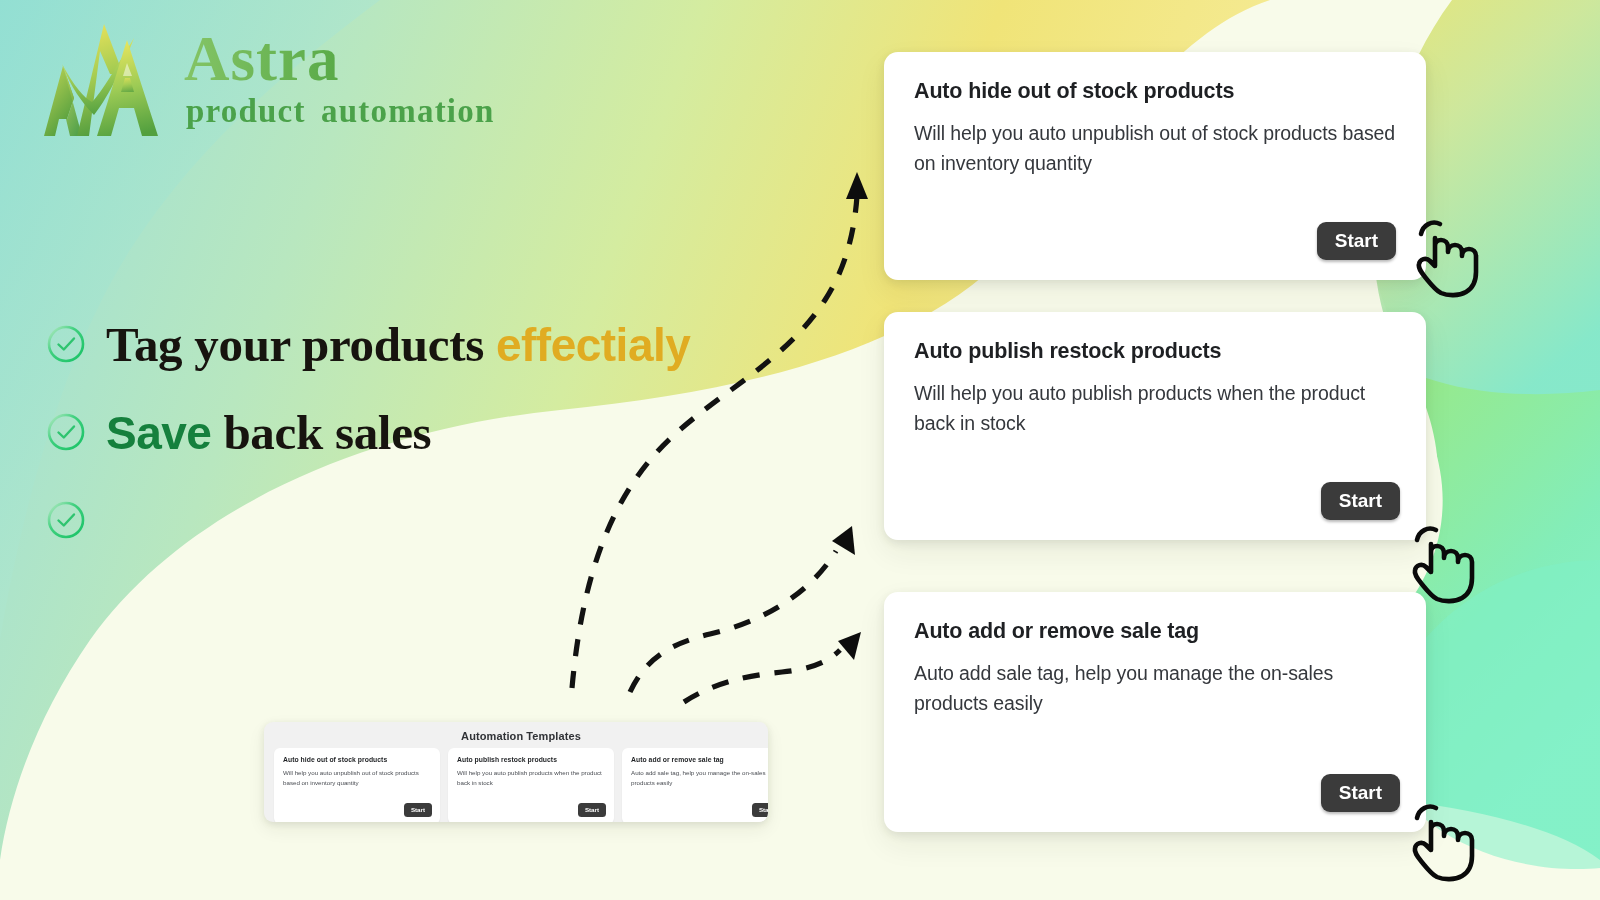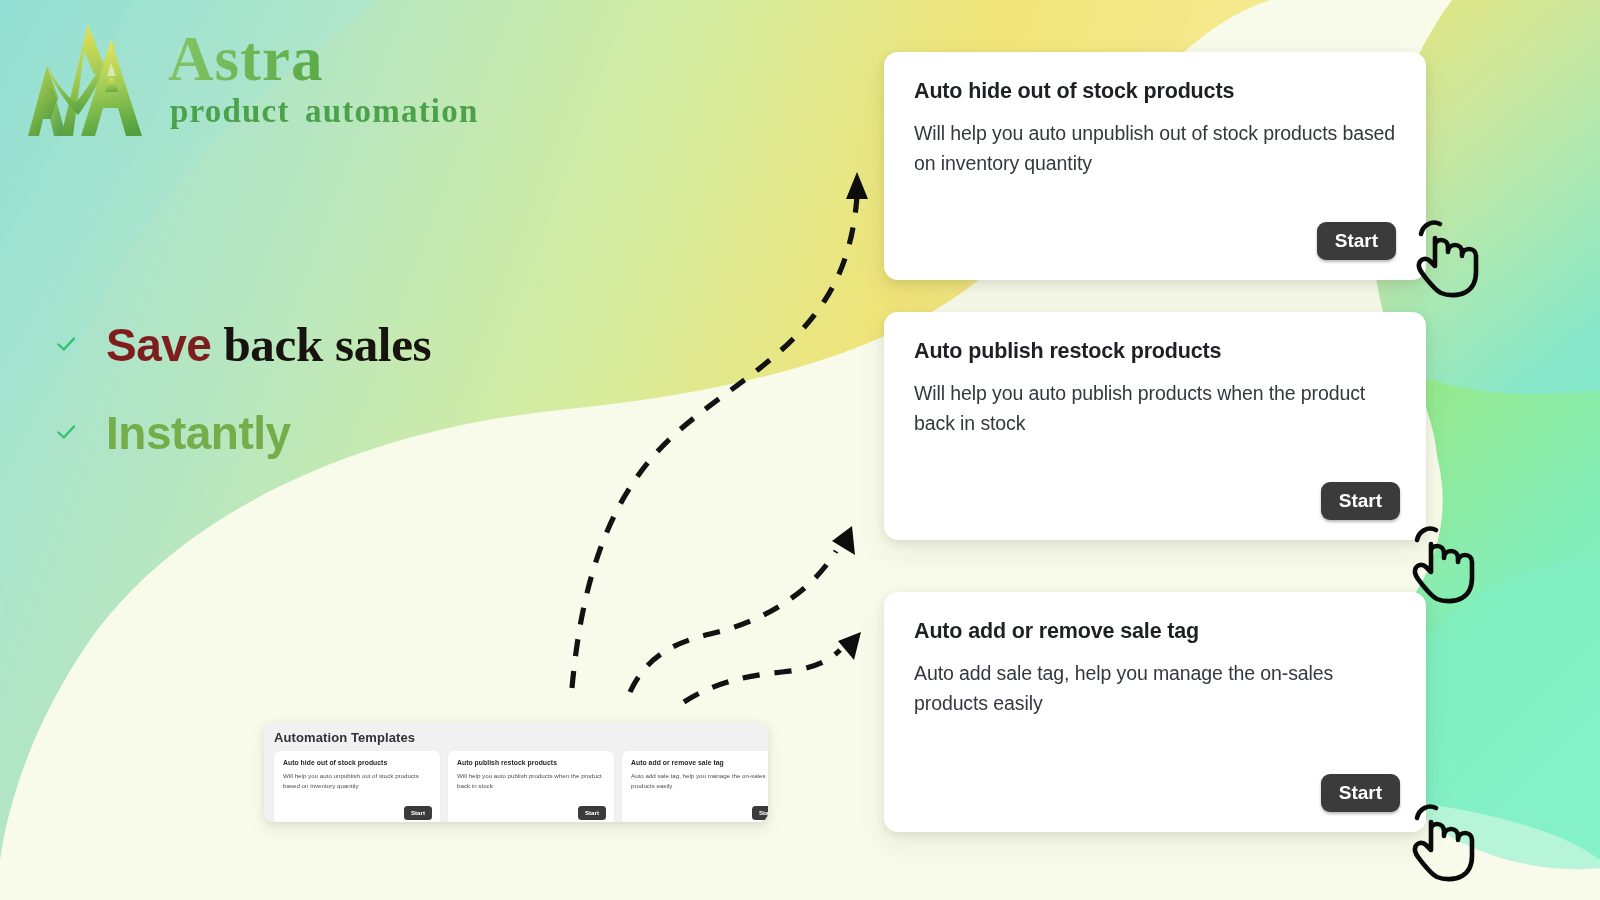--- a/index.html
+++ b/index.html
@@ -26,21 +26,21 @@
   .bg-layer {
     position: absolute;
     inset: 0;
     z-index: 0;
   }
   .bg-svg { position:absolute; inset:0; width:1600px; height:900px; display:block; }
 
   
   #logo-group {
     position: absolute;
-    left: 6px;
+    left: 22px;
     top: 16px;
     z-index: 6;
     display: flex;
     align-items: center;
     gap: 18px;
   }
   #logo-mark { width: 140px; height: 126px; display:block; }
   #logo-word {
     display: flex;
     flex-direction: column;
@@ -94,21 +94,21 @@
   .feature-text .accent-gold {
     font-family: "Liberation Sans", sans-serif;
     font-weight: 700;
     color: #e0ac22;
     font-size: 46px;
     letter-spacing: -0.5px;
   }
   .feature-text .accent-green {
     font-family: "Liberation Sans", sans-serif;
     font-weight: 700;
-    color: #7f1d1d;
+    color: #15803d;
     font-size: 46px;
     letter-spacing: -0.5px;
   }
   .feature-text .accent-green-2 {
     font-family: "Liberation Sans", sans-serif;
     font-weight: 700;
     color: #74ad4a;
     font-size: 46px;
     letter-spacing: -0.5px;
   }
@@ -181,24 +181,25 @@
     background: #f1f1f1;
     border-radius: 9px;
     box-shadow: 0 2px 7px rgba(40,48,30,0.10), 0 7px 18px rgba(40,48,30,0.07);
     overflow: hidden;
     box-sizing: border-box;
     padding: 8px 0 0 10px;
   }
   #mini-title {
     font-family: "Liberation Sans", sans-serif;
     font-weight: 700;
-    font-size: 13px;
+    font-size: 11px;
     color: #303236;
     margin: 0 0 6px 0;
     letter-spacing: 0.1px;
+    text-align: center;
   }
   #mini-cards { display: flex; gap: 8px; }
   .mini-card {
     background: #ffffff;
     border-radius: 6px;
     width: 166px;
     height: 76px;
     flex: 0 0 166px;
     box-sizing: border-box;
     padding: 8px 9px;
@@ -341,35 +342,48 @@
       <path d="M99 76 L112 76 L108 62 L103 62 Z" fill="url(#lgA)" opacity="0.65"></path>
     </svg>
     <div id="logo-word">
       <div id="logo-title">Astra</div>
       <div id="logo-sub">product  automation</div>
     </div>
   </div>
 
   <div id="feature-list">
 
+    <div class="feature-row">
+      <svg class="check-icon" viewBox="0 0 40 40">
+        <defs>
+          <linearGradient id="ck1" x1="0" y1="0" x2="1" y2="1">
+            <stop offset="0%" stop-color="#bdecc9"></stop>
+            <stop offset="40%" stop-color="#3fd07e"></stop>
+            <stop offset="100%" stop-color="#17c265"></stop>
+          </linearGradient>
+        </defs>
+        <circle cx="20" cy="20" r="17" fill="none" stroke="url(#ck1)" stroke-width="2.6"></circle>
+        <path d="M12.5 20.5 L17.8 25.5 L28 14.5" fill="none" stroke="#2ec46f" stroke-width="2.4" stroke-linecap="round" stroke-linejoin="round"></path>
+      </svg>
+      <div class="feature-text"><span>Tag your products </span><span class="accent-gold">effectialy</span></div>
+    </div>
 
     <div class="feature-row">
       <svg class="check-icon" viewBox="0 0 40 40">
         <circle cx="20" cy="20" r="17" fill="none" stroke="url(#ck1)" stroke-width="2.6"></circle>
         <path d="M12.5 20.5 L17.8 25.5 L28 14.5" fill="none" stroke="#2ec46f" stroke-width="2.4" stroke-linecap="round" stroke-linejoin="round"></path>
       </svg>
       <div class="feature-text"><span class="accent-green">Save</span><span> back sales</span></div>
     </div>
 
     <div class="feature-row">
       <svg class="check-icon" viewBox="0 0 40 40">
         <circle cx="20" cy="20" r="17" fill="none" stroke="url(#ck1)" stroke-width="2.6"></circle>
         <path d="M12.5 20.5 L17.8 25.5 L28 14.5" fill="none" stroke="#2ec46f" stroke-width="2.4" stroke-linecap="round" stroke-linejoin="round"></path>
       </svg>
-      <div class="feature-text"><span class="accent-green-2">Instantly</span></div>
     </div>
 
   </div>
 
   <svg id="arrows" viewBox="0 0 1600 900">
 
     <g>
       <path d="M572,688 C580,600 600,520 650,460 C700,400 780,370 825,300 C848,265 855,225 857,196" fill="none" stroke="#121212" stroke-width="5.2" stroke-dasharray="17 15" stroke-linecap="butt"></path>
       <polygon points="857,172 868,199 846,199" fill="#0d0d0d"></polygon>
     </g>

